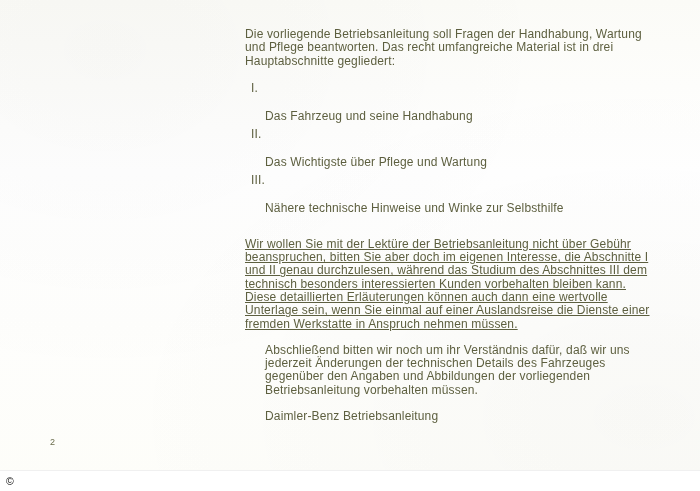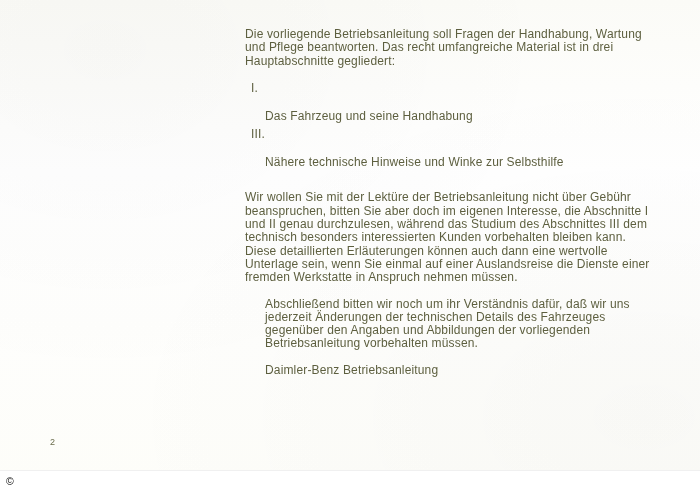--- a/index.html
+++ b/index.html
@@ -62,20 +62,21 @@
     text-align: left;
     padding-left: 6px;
     box-sizing: border-box;
   }
   .list .txt {
     flex: 1 1 auto;
     margin-top: 28px;
   }
   .block-gap-lg {
     margin-top: 22px;
+    text-decoration: underline;
   }
   .page-number {
     position: absolute;
     left: 50px;
     top: 437px;
     color: #6a6c4c;
     font-size: 9px;
   }
   .watermark {
     position: absolute;
@@ -106,20 +107,24 @@
   <div class="content">
 
     <p class="para">Die vorliegende Betriebsanleitung soll Fragen der Handhabung, Wartung und Pflege beantworten. Das recht umfangreiche Material ist in drei Hauptabschnitte gegliedert:</p>
 
     <ul class="list">
       <li>
         <span class="num">I.</span>
         <span class="txt">Das Fahrzeug und seine Handhabung</span>
       </li>
       <li>
+        <span class="num">II.</span>
+        <span class="txt">Das Wichtigste über Pflege und Wartung</span>
+      </li>
+      <li>
         <span class="num">III.</span>
         <span class="txt">Nähere technische Hinweise und Winke zur Selbsthilfe</span>
       </li>
     </ul>
 
     <p class="para block-gap-lg">Wir wollen Sie mit der Lektüre der Betriebsanleitung nicht über Gebühr beanspruchen, bitten Sie aber doch im eigenen Interesse, die Abschnitte I und II genau durchzulesen, während das Studium des Abschnittes III dem technisch besonders interessierten Kunden vorbehalten bleiben kann. Diese detaillierten Erläuterungen können auch dann eine wertvolle Unterlage sein, wenn Sie einmal auf einer Auslandsreise die Dienste einer fremden Werkstatte in Anspruch nehmen müssen.</p>
 
     <p class="para">Abschließend bitten wir noch um ihr Verständnis dafür, daß wir uns jederzeit Änderungen der technischen Details des Fahrzeuges gegenüber den Angaben und Abbildungen der vorliegenden Betriebsanleitung vorbehalten müssen.</p>
 
 

